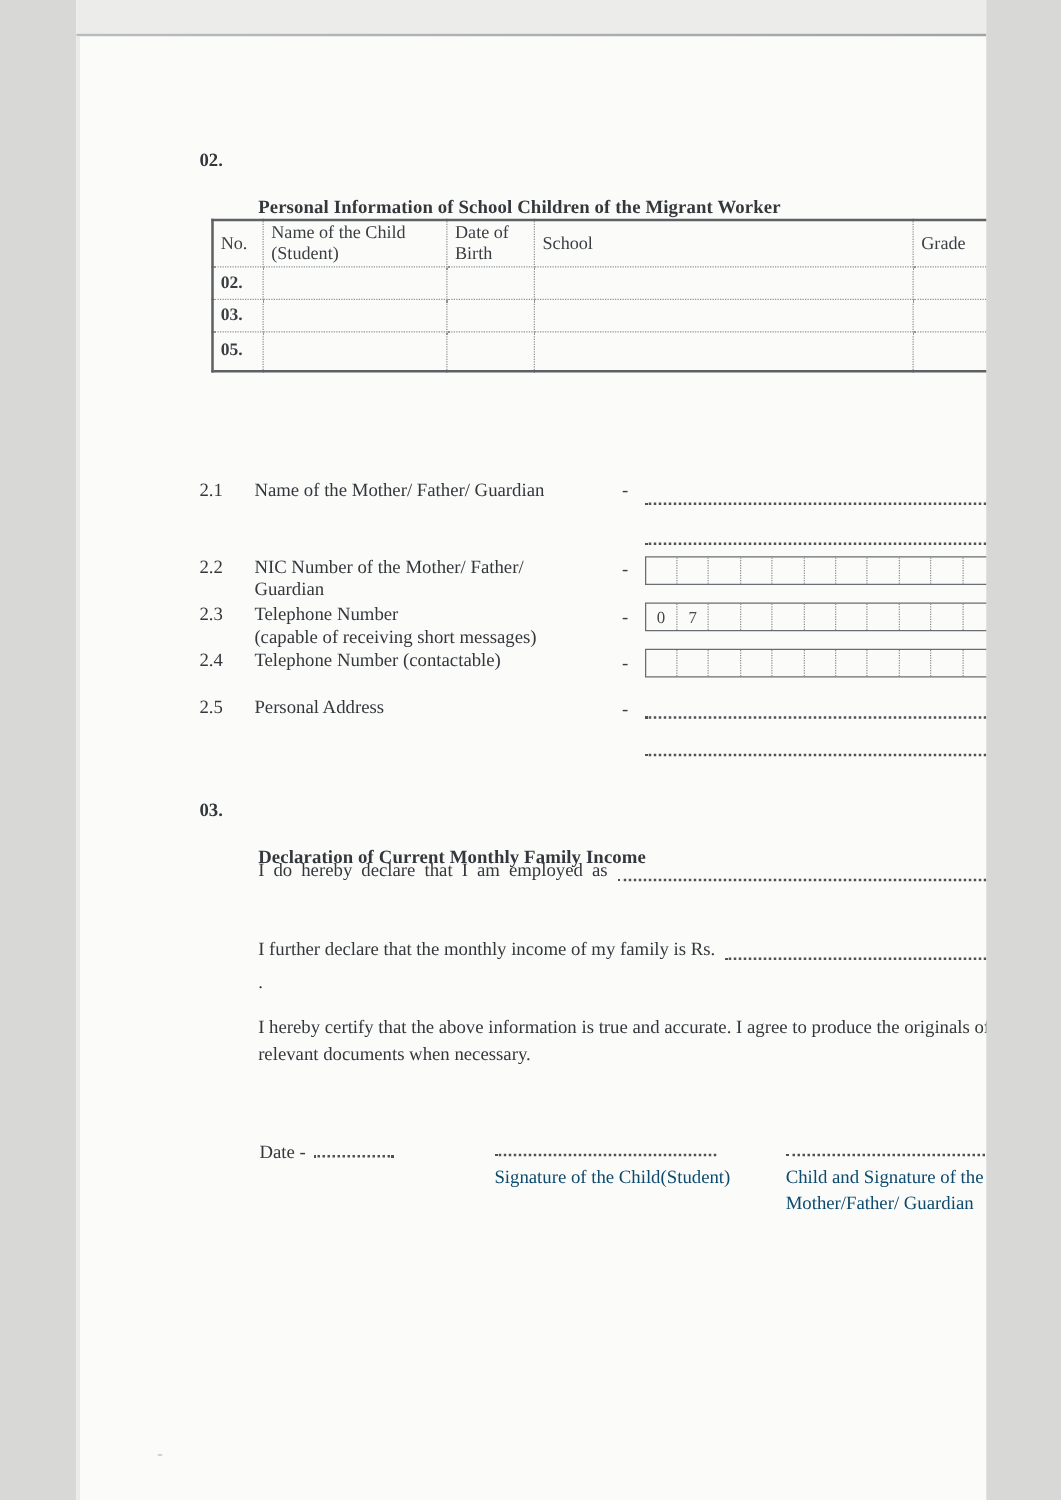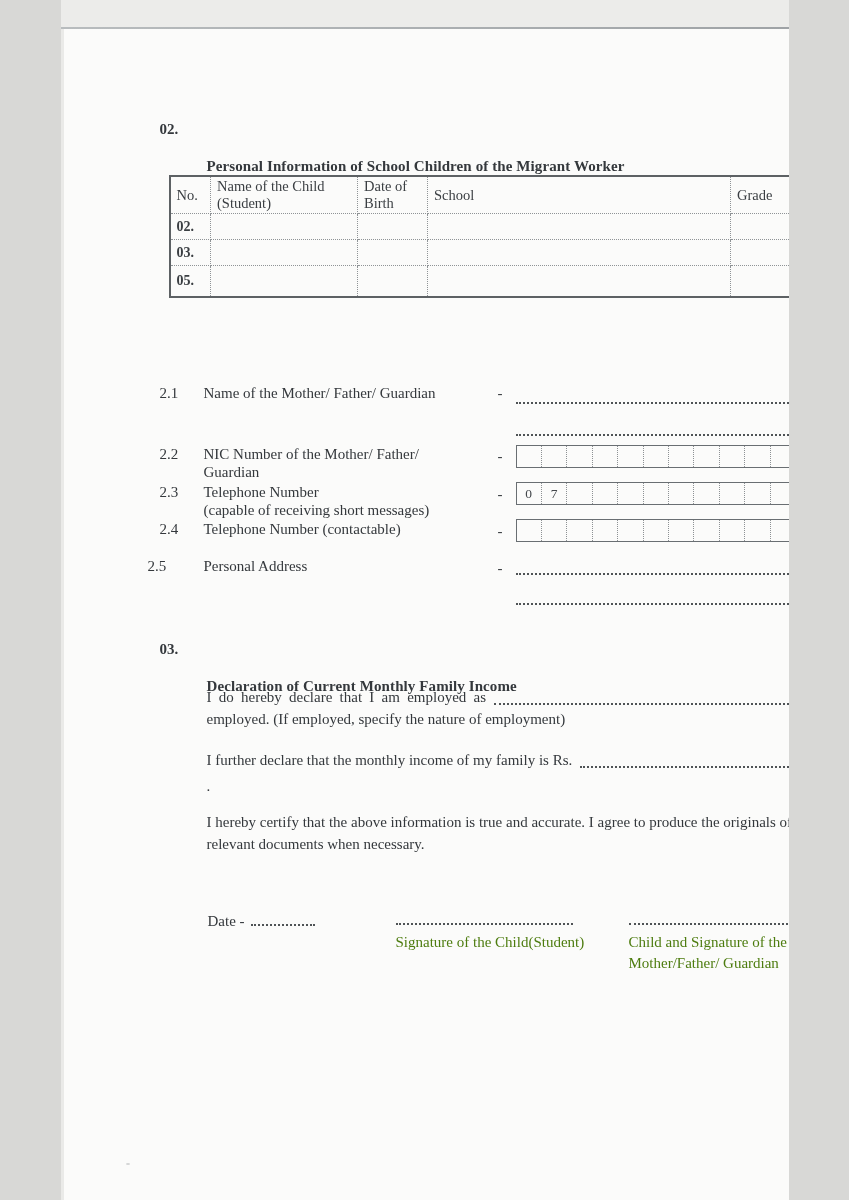--- a/index.html
+++ b/index.html
@@ -83,21 +83,21 @@
   .justified { word-spacing: 3.5px; white-space: nowrap; }
   .dotfill-inline {
     flex: 1; height: 1px;
     border-bottom: 2px dotted #4f5356;
     margin: 0 8px 3px 8px;
     align-self: flex-end;
   }
   .nowrap { white-space: nowrap; }
 
   
-  .sig-label { position: absolute; font-size: 15px; line-height: 21px; color: #4d7c0f; }
+  .sig-label { position: absolute; font-size: 15px; line-height: 21px; color: #0c4a6e; }
   .date-wrap { position: absolute; left: 147px; top: 912px; display: flex; align-items: baseline; font-size: 15px; }
   .date-dots { width: 64px; border-bottom: 2px dotted #4f5356; margin-left: 6px; height: 12px; }
 </style>
 </head>
 <body>
 
 <div class="scan-page">
 
   <div class="top-band"></div>
   <div class="top-line"></div>
@@ -206,36 +206,35 @@
     <div class="cell"></div>
     <div class="cell"></div>
     <div class="cell"></div>
     <div class="cell"></div>
     <div class="cell"></div>
     <div class="cell"></div>
     <div class="cell"></div>
     <div class="cell"></div>
   </div>
 
-  <div class="abs num" style="left:87px;top:558px;">2.5</div>
+  <div class="abs num" style="left:99px;top:558px;">2.5</div>
   <div class="abs label" style="left:143px;top:558px;">Personal Address</div>
   <div class="dash" style="left:437px;top:560px;">-</div>
   <div class="dotline" style="left:455px;top:557px;width:305px;"></div>
   <div class="dotline" style="left:455px;top:587px;width:305px;"></div>
 
   <div class="abs num bold" style="left:99px;top:641px;">03.</div>
   <div class="abs section-title" style="left:146px;top:641px;">Declaration of Current Monthly Family Income</div>
 
   <div class="para" style="top:686px;">
     <div class="flexline">
       <span class="justified">I do hereby declare that I am employed as</span>
       <span class="dotfill-inline"></span>
       <span class="nowrap">/  not</span>
     </div>
-    <div>employed. (If employed, specify the nature of employment)</div>
   </div>
 
   <div class="para" style="top:811px;">I hereby certify that the above information is true and accurate. I agree to produce the originals of the relevant documents when necessary.</div>
 
   <div class="para" style="top:749px;">
     <div class="flexline">
       <span class="nowrap">I further declare that the monthly income of my family is Rs.</span>
       <span class="dotfill-inline" style="margin-right:0;"></span>
     </div>
     <div style="margin-top:4px;">.</div>

